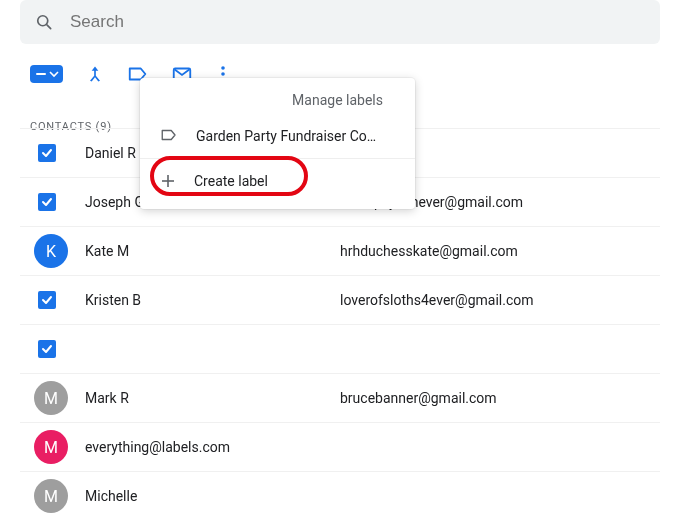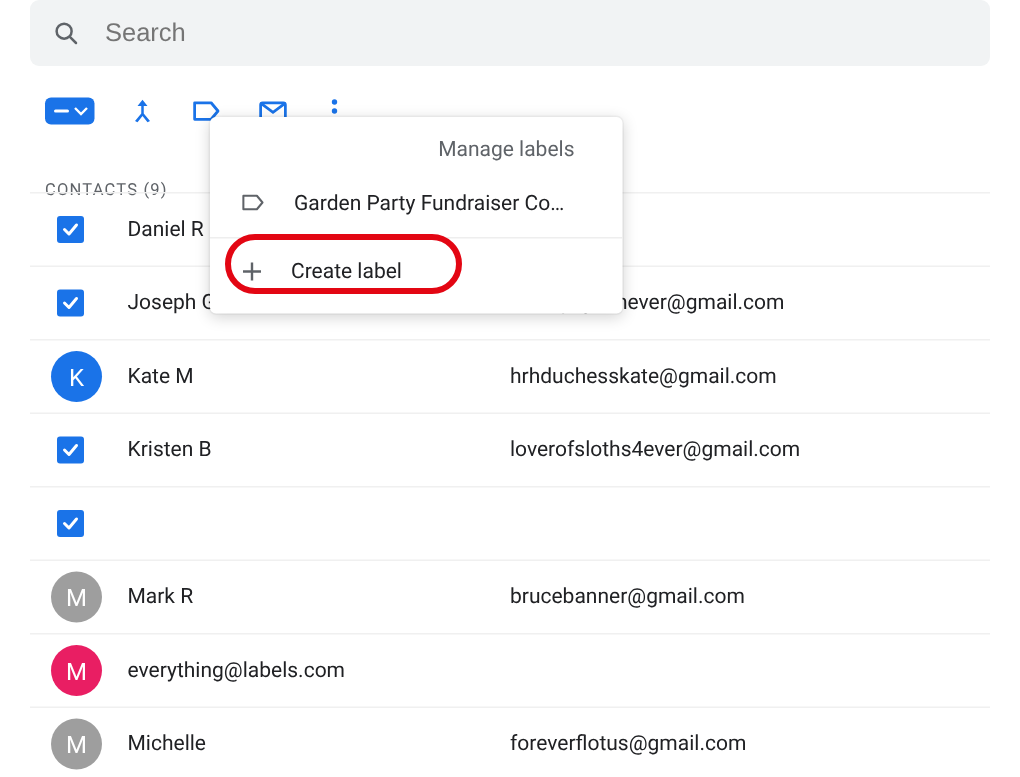--- a/index.html
+++ b/index.html
@@ -274,21 +274,20 @@
       <div class="avatar-slot">
         <span class="avatar" style="background: rgb(233, 30, 99);">M</span>
       </div>
       <div class="email">everything@labels.com</div>
     </div>
     <div class="row">
       <div class="avatar-slot">
         <span class="avatar" style="background: rgb(158, 158, 158);">M</span>
       </div>
       <div class="name">Michelle</div>
-      <div class="email">foreverflotus@gmail.com</div>
     </div>
   </div>
 
 <div class="menu">
   <div class="menu-header">Manage labels</div>
   <div class="menu-item truncate">
     <span>
       <svg width="18" height="18" viewBox="0 0 24 24">
         <path d="M3 6 H15 L20 12 L15 18 H3 Z" fill="none" stroke="#5f6368" stroke-width="1.8" stroke-linejoin="round"></path>
       </svg>

